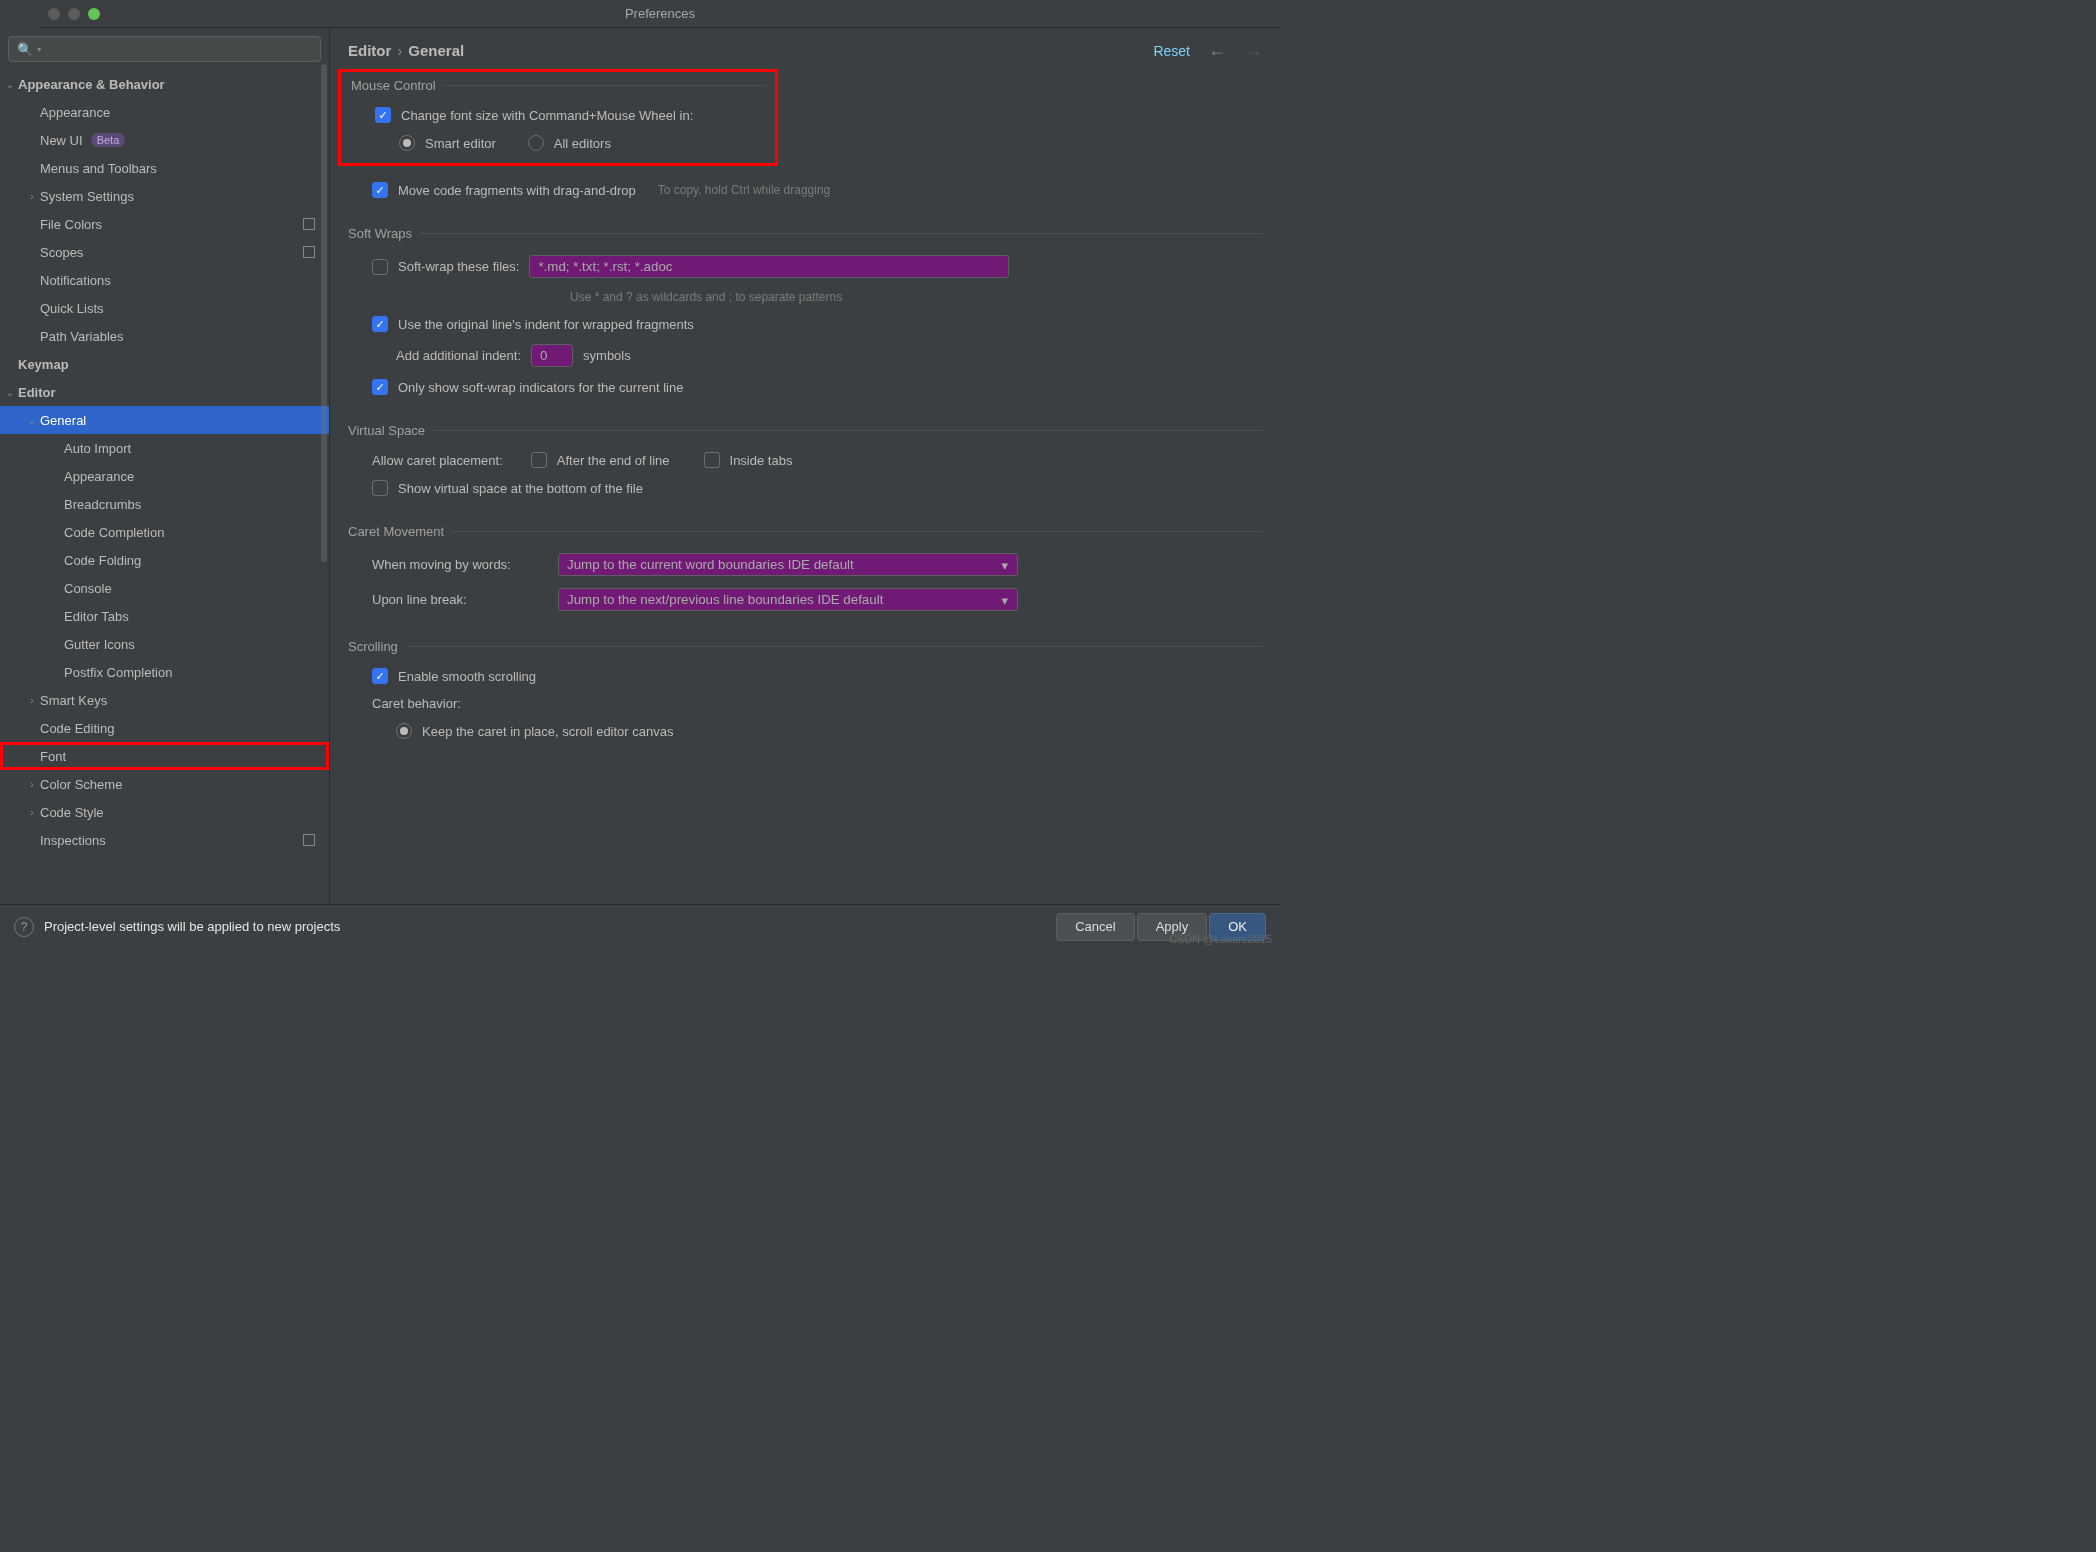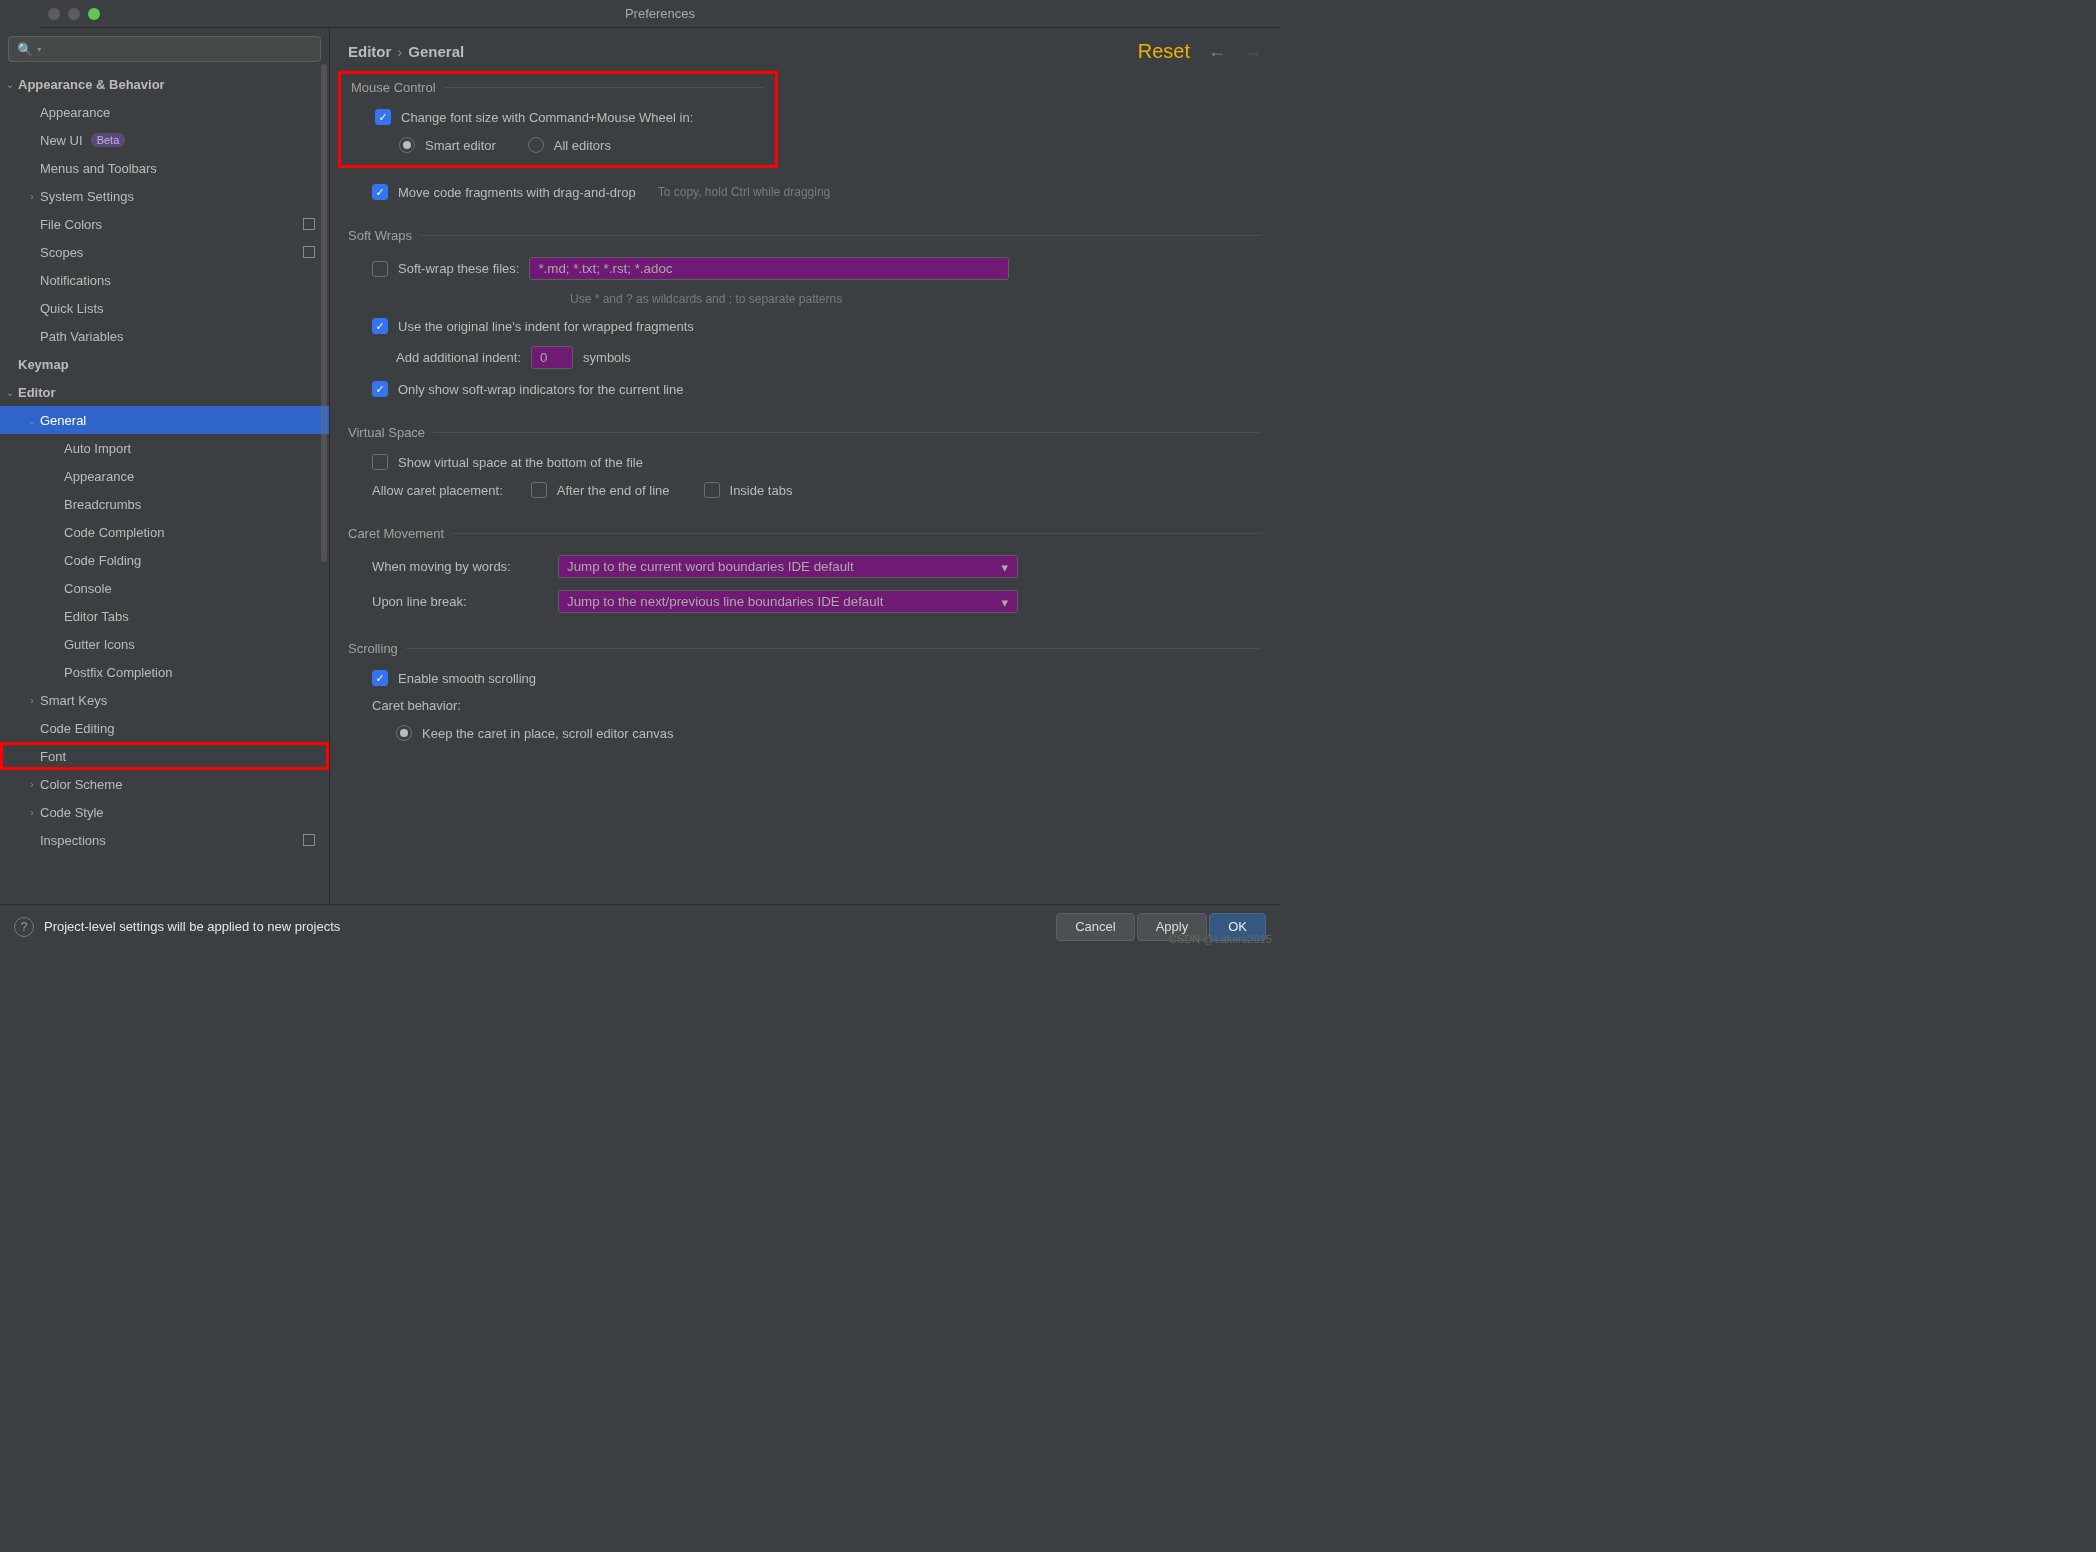--- a/index.html
+++ b/index.html
@@ -18,21 +18,21 @@
 .tree-item.sel{background:#2f65ca; color:#fff;}
 .tree-item.font-hl{outline:3px solid #ff0000; outline-offset:-3px; color:#bbbbbb;}
 .arrow{width:16px; display:inline-flex; justify-content:center; font-size:10px; color:#888;}
 .badge{background:#5a4a77; color:#c8a8e8; font-size:11px; padding:1px 6px; border-radius:8px; margin-left:8px;}
 .sq{width:12px;height:12px;border:1px solid #888; margin-left:auto; margin-right:14px; font-size:8px;}
 .scrollbar{position:absolute; right:2px; top:36px; width:6px; height:498px; background:rgba(120,120,120,.35); border-radius:3px;}
 .main{flex:1; display:flex; flex-direction:column; padding:12px 18px; overflow:auto;}
 .header-row{display:flex; align-items:center; margin-bottom:14px;}
 .breadcrumb{color:#bbb; font-weight:600; font-size:15px;}
 .breadcrumb .sep{color:#888; margin:0 6px; font-weight:400;}
-.reset{margin-left:auto; color:#eab308; font-weight:500; font-size:20px;}
+.reset{margin-left:auto; color:#7dd3fc; font-weight:500; font-size:14px;}
 .navarrow{color:#888; margin-left:18px; font-size:18px;}
 .group{margin-bottom:22px;}
 .group-title{color:#a0a0a0; font-size:13px; margin-bottom:8px; display:flex; align-items:center;}
 .group-title::after{content:""; flex:1; height:1px; background:#4e4e4e; margin-left:8px;}
 .hl{border:3px solid #ff0000; padding:6px 10px; margin:-6px -10px 10px -10px; width:440px;}
 .row{display:flex; align-items:center; padding:6px 0 6px 24px; gap:10px;}
 .row2{padding-left:48px;}
 .chk,.rad{width:16px;height:16px;border:1px solid #6e6e6e;border-radius:3px;display:inline-flex;align-items:center;justify-content:center;font-size:11px;flex-shrink:0;}
 .chk.checked{background:#3574f0;border-color:#3574f0;color:#fff;}
 .rad{border-radius:50%;}
@@ -226,31 +226,31 @@
       </div>
       <div class="row">
         <span class="chk checked">✓</span>
         <span>Only show soft-wrap indicators for the current line</span>
       </div>
     </div>
 
     <div class="group">
       <div class="group-title">Virtual Space</div>
       <div class="row">
-        <span class="chk"></span>
-        <span>Show virtual space at the bottom of the file</span>
-      </div>
-      <div class="row">
         <span>Allow caret placement:</span>
         <span style="width:8px"></span>
         <span class="chk"></span>
         <span>After the end of line</span>
         <span style="width:14px"></span>
         <span class="chk"></span>
         <span>Inside tabs</span>
+      </div>
+      <div class="row">
+        <span class="chk"></span>
+        <span>Show virtual space at the bottom of the file</span>
       </div>
     </div>
 
     <div class="group">
       <div class="group-title">Caret Movement</div>
       <div class="row">
         <span class="label">When moving by words:</span>
         <span class="selwrap"><select class="textbox" style="width:460px"><option>Jump to the current word boundaries  IDE default</option></select></span>
       </div>
       <div class="row">

